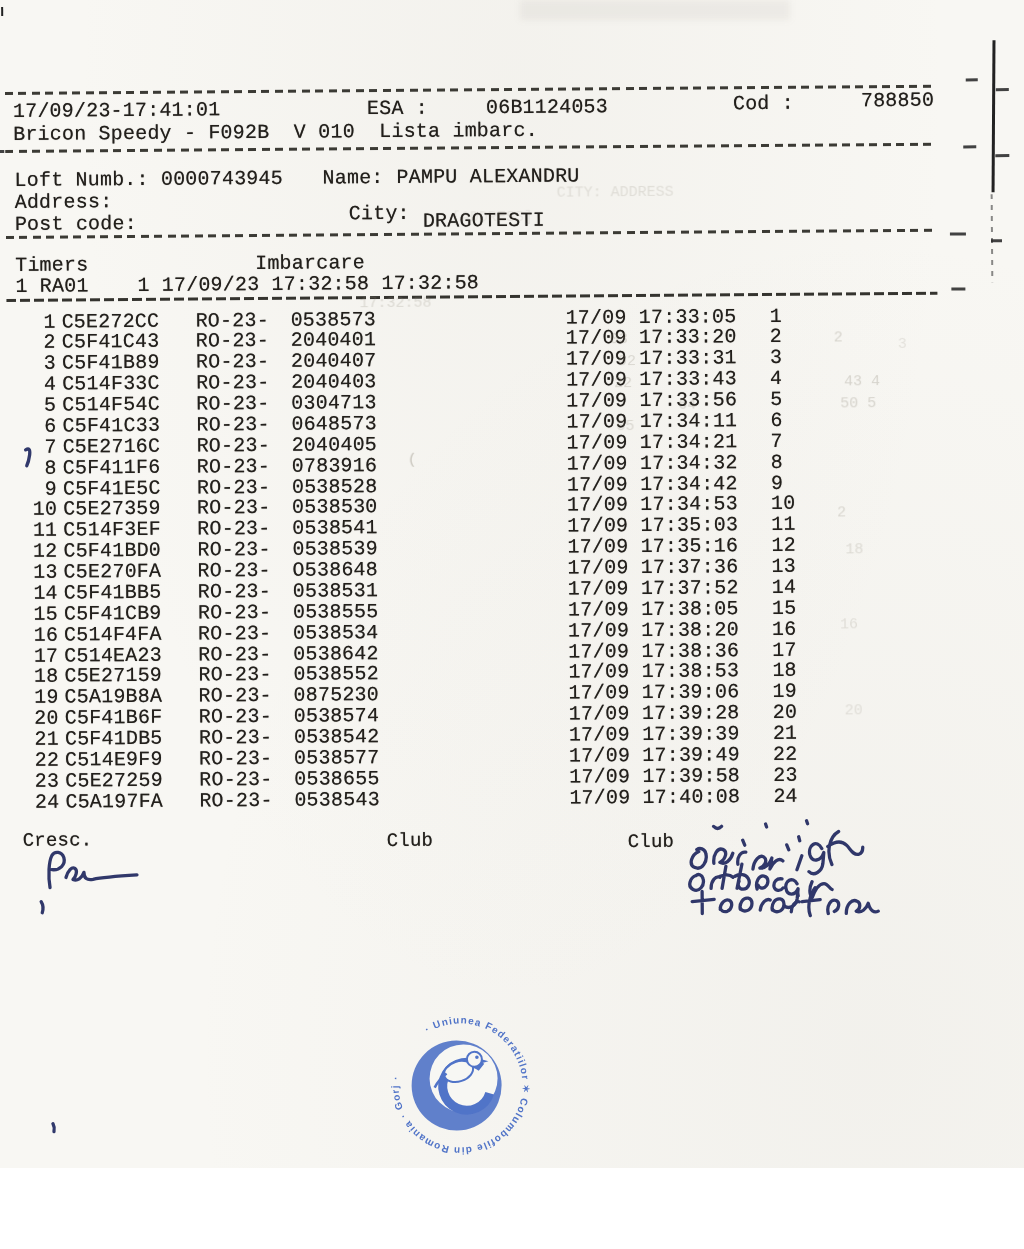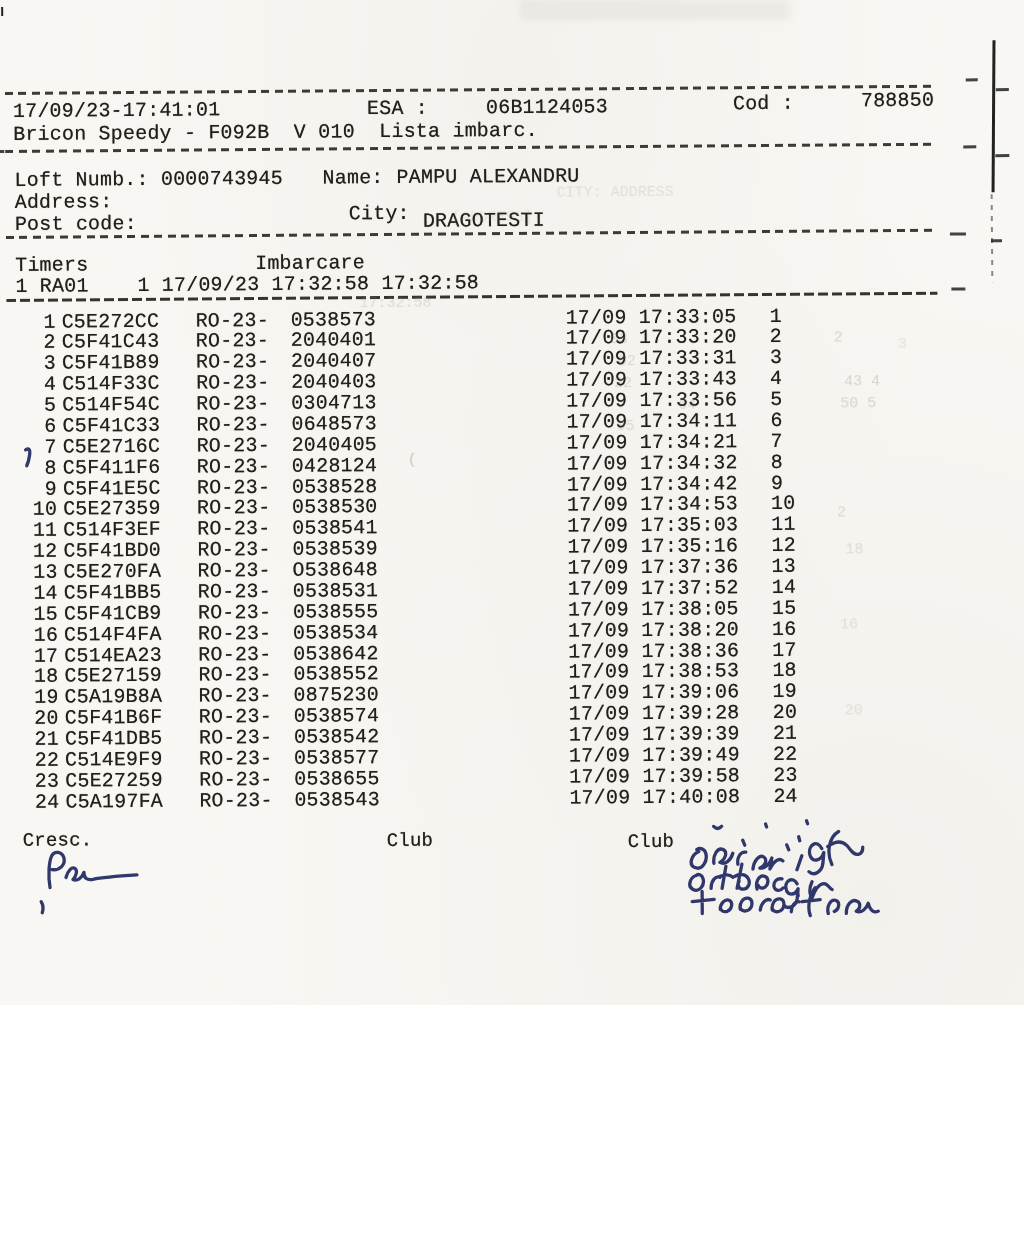--- a/index.html
+++ b/index.html
@@ -1,17 +1,17 @@
 <!DOCTYPE html>
 <html><head>
 <meta charset="utf-8">
 <style>
   html,body{margin:0;padding:0;}
   .page{
-    position:relative; width:1024px; height:1005px; overflow:hidden;
+    position:relative; width:1024px; height:1168px; overflow:hidden;
     background:
       radial-gradient(ellipse at 50% 8%, rgba(200,195,185,0.10), rgba(0,0,0,0) 60%),
       radial-gradient(ellipse at 85% 90%, rgba(190,186,176,0.10), rgba(0,0,0,0) 55%),
       #f8f7f3;
     font-family:"Liberation Mono", monospace;
   }
   .doc{position:absolute; inset:0; transform:rotate(-0.45deg); transform-origin:512px 624px;}
   .t{
     position:absolute; white-space:pre; color:#221f1b;
     font:20px/1.05 "Liberation Mono", monospace; letter-spacing:0.2px;
@@ -124,21 +124,21 @@
           <span class="c-chip">C5E2716C</span>
           <span class="c-pref">RO-23-</span>
           <span class="c-ring">2040405</span>
           <span class="c-dt">17/09 17:34:21</span>
           <span class="c-seq">7</span>
         </div>
         <div class="trow" style="top: 454.66px;">
           <span class="c-no">8</span>
           <span class="c-chip">C5F411F6</span>
           <span class="c-pref">RO-23-</span>
-          <span class="c-ring">0428124</span>
+          <span class="c-ring">0783916</span>
           <span class="c-dt">17/09 17:34:32</span>
           <span class="c-seq">8</span>
         </div>
         <div class="trow" style="top: 475.54px;">
           <span class="c-no">9</span>
           <span class="c-chip">C5F41E5C</span>
           <span class="c-pref">RO-23-</span>
           <span class="c-ring">0538528</span>
           <span class="c-dt">17/09 17:34:42</span>
           <span class="c-seq">9</span>

